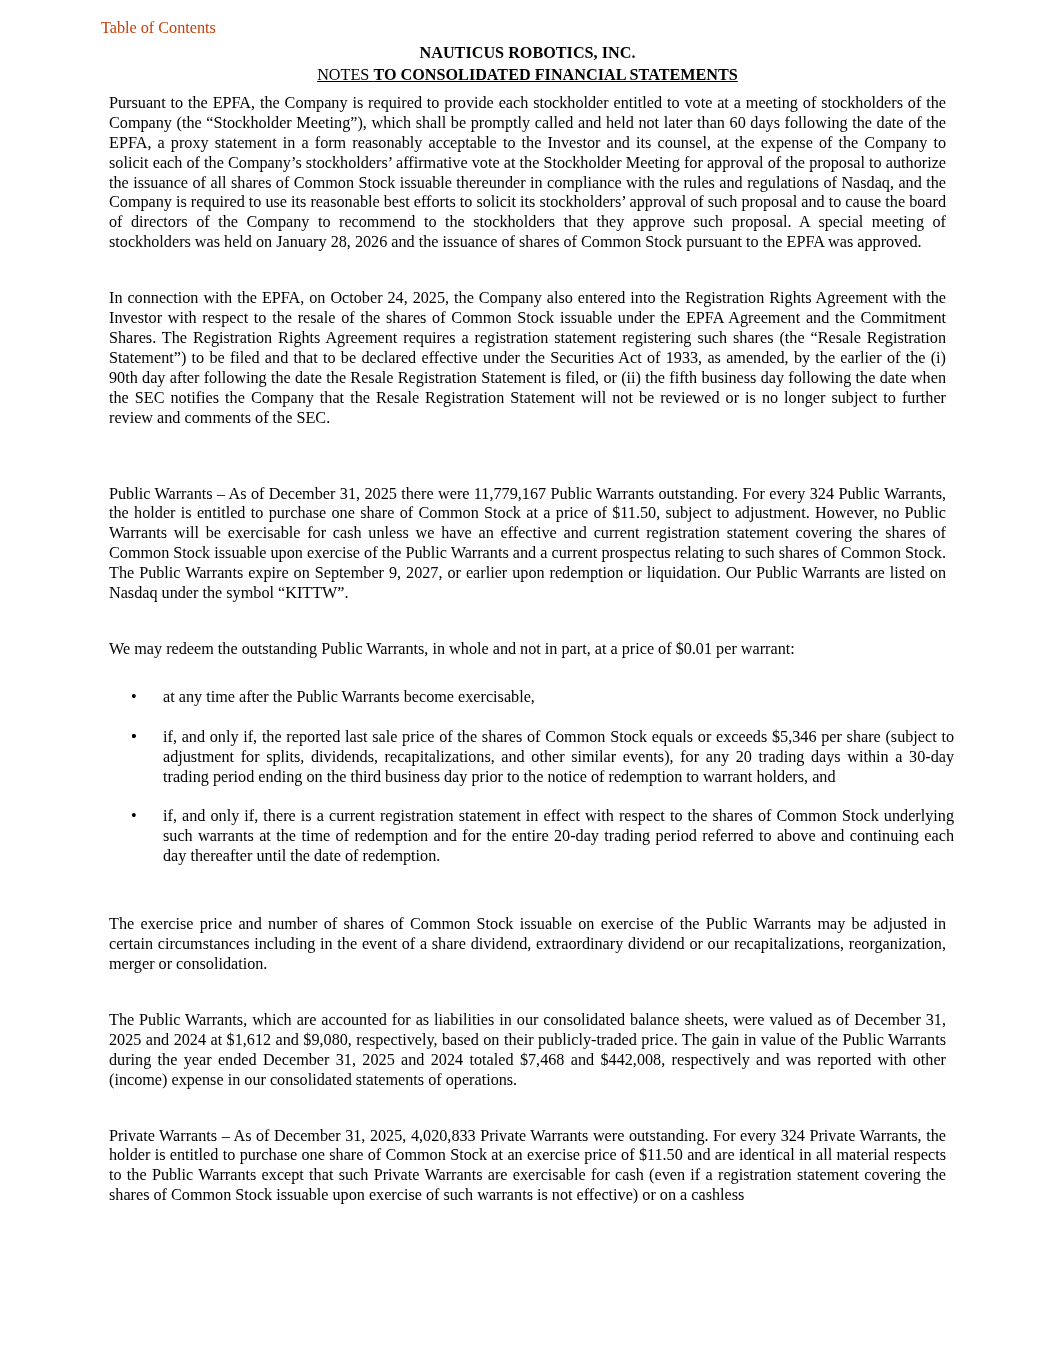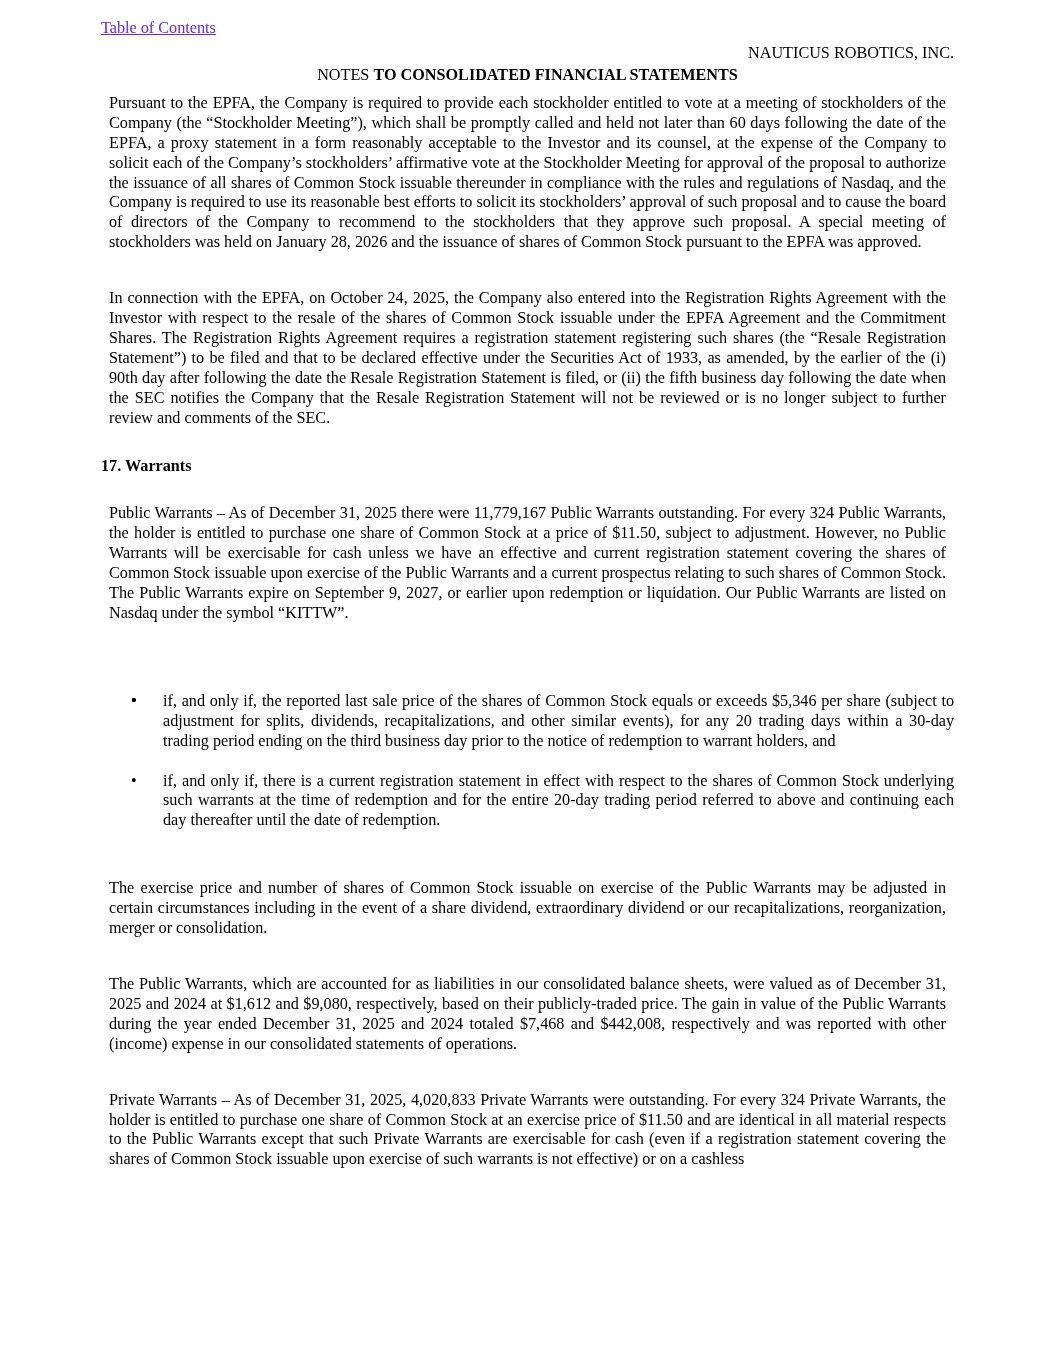--- a/index.html
+++ b/index.html
@@ -17,36 +17,36 @@
       color: #000000;
       position: relative;
     }
     .page {
       position: absolute;
       left: 101px;
       top: 19px;
       width: 853px;
     }
     .toc-link {
-      color: #6d28d9;
-      text-decoration: underline;
+      color: #c2410c;
       display: inline-block;
       cursor: pointer;
     }
     .header {
-      text-align: right;
-      font-weight: normal;
+      text-align: center;
+      font-weight: bold;
       margin-top: 3px;
       height: 22px;
       line-height: 22px;
     }
     .subheader {
       text-align: center;
       height: 22px;
       line-height: 22px;
+      text-decoration: underline;
     }
     .subheader .b { font-weight: bold; }
     p {
       margin: 8px;
       text-align: justify;
     }
     .gap { height: 20px; }
     .section-title {
       font-weight: bold;
       margin: 0;
@@ -80,30 +80,30 @@
   <div class="subheader">
     <span>NOTES </span><span class="b">TO CONSOLIDATED FINANCIAL STATEMENTS</span>
   </div>
 
   <p>Pursuant to the EPFA, the Company is required to provide each stockholder entitled to vote at a meeting of stockholders of the Company (the “Stockholder Meeting”), which shall be promptly called and held not later than 60 days following the date of the EPFA, a proxy statement in a form reasonably acceptable to the Investor and its counsel, at the expense of the Company to solicit each of the Company’s stockholders’ affirmative vote at the Stockholder Meeting for approval of the proposal to authorize the issuance of all shares of Common Stock issuable thereunder in compliance with the rules and regulations of Nasdaq, and the Company is required to use its reasonable best efforts to solicit its stockholders’ approval of such proposal and to cause the board of directors of the Company to recommend to the stockholders that they approve such proposal. A special meeting of stockholders was held on January 28, 2026 and the issuance of shares of Common Stock pursuant to the EPFA was approved.</p>
   <div class="gap"></div>
 
   <p>In connection with the EPFA, on October 24, 2025, the Company also entered into the Registration Rights Agreement with the Investor with respect to the resale of the shares of Common Stock issuable under the EPFA Agreement and the Commitment Shares. The Registration Rights Agreement requires a registration statement registering such shares (the “Resale Registration Statement”) to be filed and that to be declared effective under the Securities Act of 1933, as amended, by the earlier of the (i) 90th day after following the date the Resale Registration Statement is filed, or (ii) the fifth business day following the date when the SEC notifies the Company that the Resale Registration Statement will not be reviewed or is no longer subject to further review and comments of the SEC.</p>
   <div class="gap"></div>
 
-  <p class="section-title">17. Warrants</p>
   <div class="gap"></div>
 
   <p><span class="italic">Public Warrants</span><span> – As of December 31, 2025 there were 11,779,167 Public Warrants outstanding. For every 324 Public Warrants, the holder is entitled to purchase one share of Common Stock at a price of $11.50, subject to adjustment. However, no Public Warrants will be exercisable for cash unless we have an effective and current registration statement covering the shares of Common Stock issuable upon exercise of the Public Warrants and a current prospectus relating to such shares of Common Stock. The Public Warrants expire on September 9, 2027, or earlier upon redemption or liquidation. Our Public Warrants are listed on Nasdaq under the symbol “KITTW”.</span></p>
   <div class="gap"></div>
 
+  <p>We may redeem the outstanding Public Warrants, in whole and not in part, at a price of $0.01 per warrant:</p>
   <div class="gap"></div>
 
   <ul class="bullets">
-    <li><span class="bullet">•</span></li>
+    <li><span class="bullet">•</span><span>at any time after the Public Warrants become exercisable,</span></li>
     <li><span class="bullet">•</span></li>
     <li><span class="bullet">•</span><span>if, and only if, the reported last sale price of the shares of Common Stock equals or exceeds $5,346 per share (subject to adjustment for splits, dividends, recapitalizations, and other similar events), for any 20 trading days within a 30-day trading period ending on the third business day prior to the notice of redemption to warrant holders, and</span></li>
     <li><span class="bullet">•</span><span>if, and only if, there is a current registration statement in effect with respect to the shares of Common Stock underlying such warrants at the time of redemption and for the entire 20-day trading period referred to above and continuing each day thereafter until the date of redemption.</span></li>
   </ul>
   <div class="gap"></div>
 
   <div class="gap"></div>
 
   <p>The exercise price and number of shares of Common Stock issuable on exercise of the Public Warrants may be adjusted in certain circumstances including in the event of a share dividend, extraordinary dividend or our recapitalizations, reorganization, merger or consolidation.</p>
   <div class="gap"></div>

